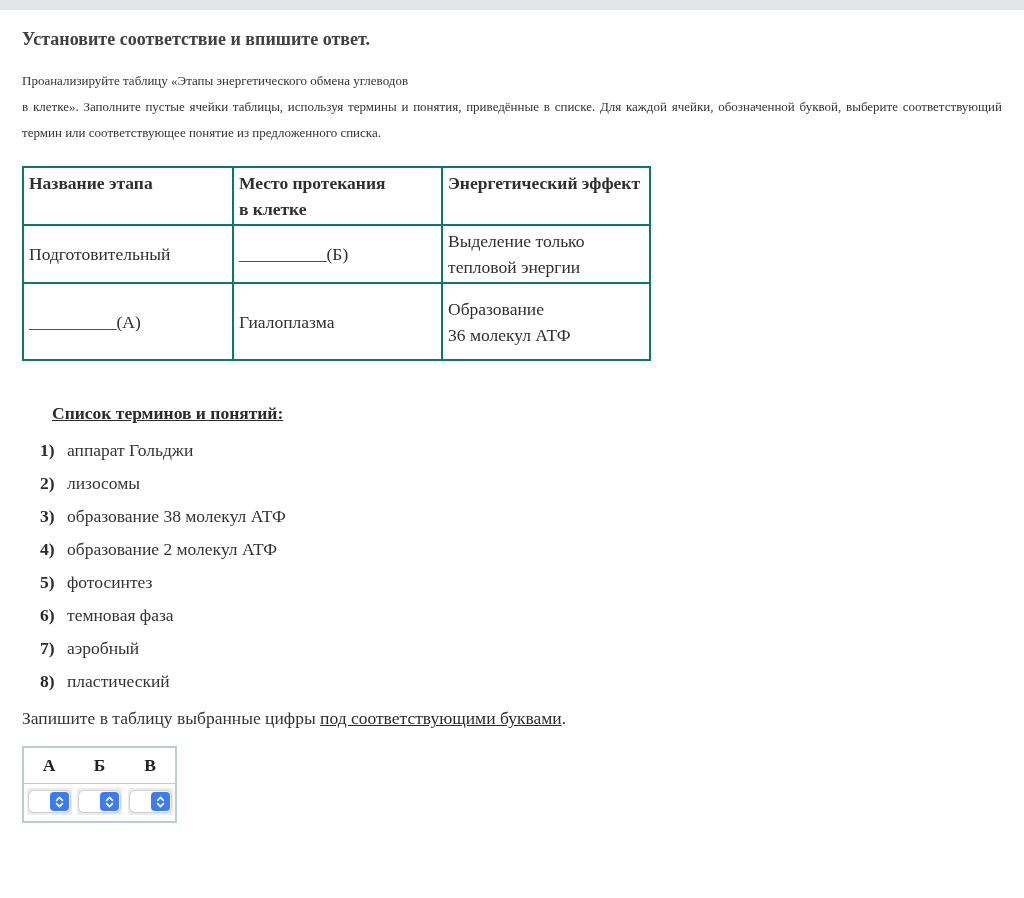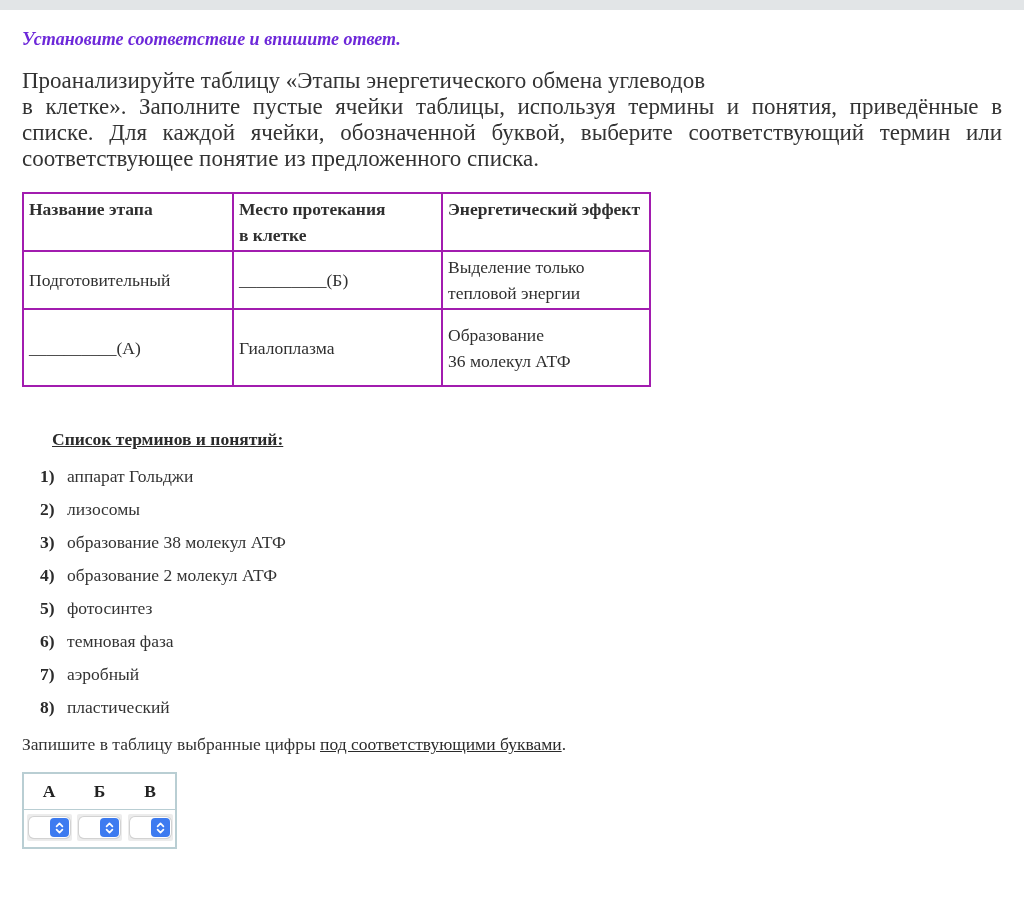--- a/index.html
+++ b/index.html
@@ -15,41 +15,40 @@
     width: 100%; height: 10px;
     background: #e2e5e7;
   }
 
   .content { padding: 0 22px; }
 
   .heading {
     margin-top: 19px;
     font-size: 18px;
     font-weight: bold;
-    color: #6d28d9;
-    font-style: italic;
+    color: #404040;
   }
 
   .intro {
     margin-top: 18px;
-    font-size: 23px;
+    font-size: 13px;
     line-height: 26px;
     text-align: justify;
     color: #333333;
   }
 
   
   table.stages {
     margin-top: 20px;
     border-collapse: collapse;
     table-layout: fixed;
     width: 627px;
   }
   table.stages th, table.stages td {
-    border: 2px solid #a21caf;
+    border: 2px solid #0f766e;
     font-size: 17.5px;
     line-height: 26px;
     padding: 2px 5px;
     text-align: left;
     font-weight: normal;
     color: #2f2f2f;
     overflow: hidden;
   }
   table.stages th { font-weight: bold; vertical-align: top; height: 50px; }
   table.stages col.c1 { width: 210px; }

